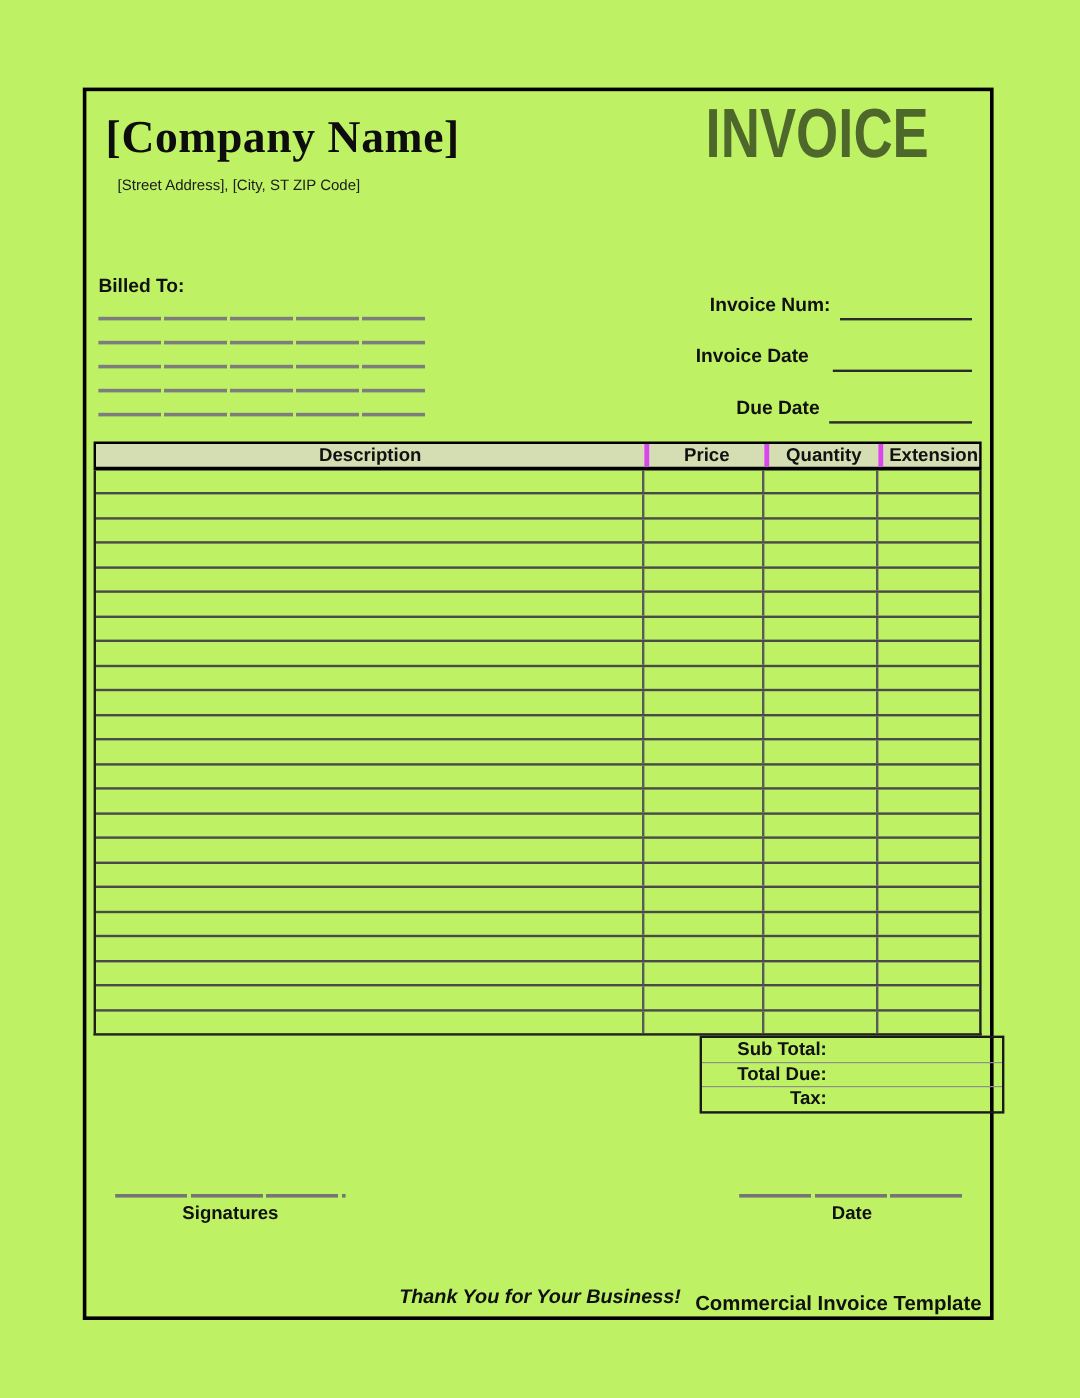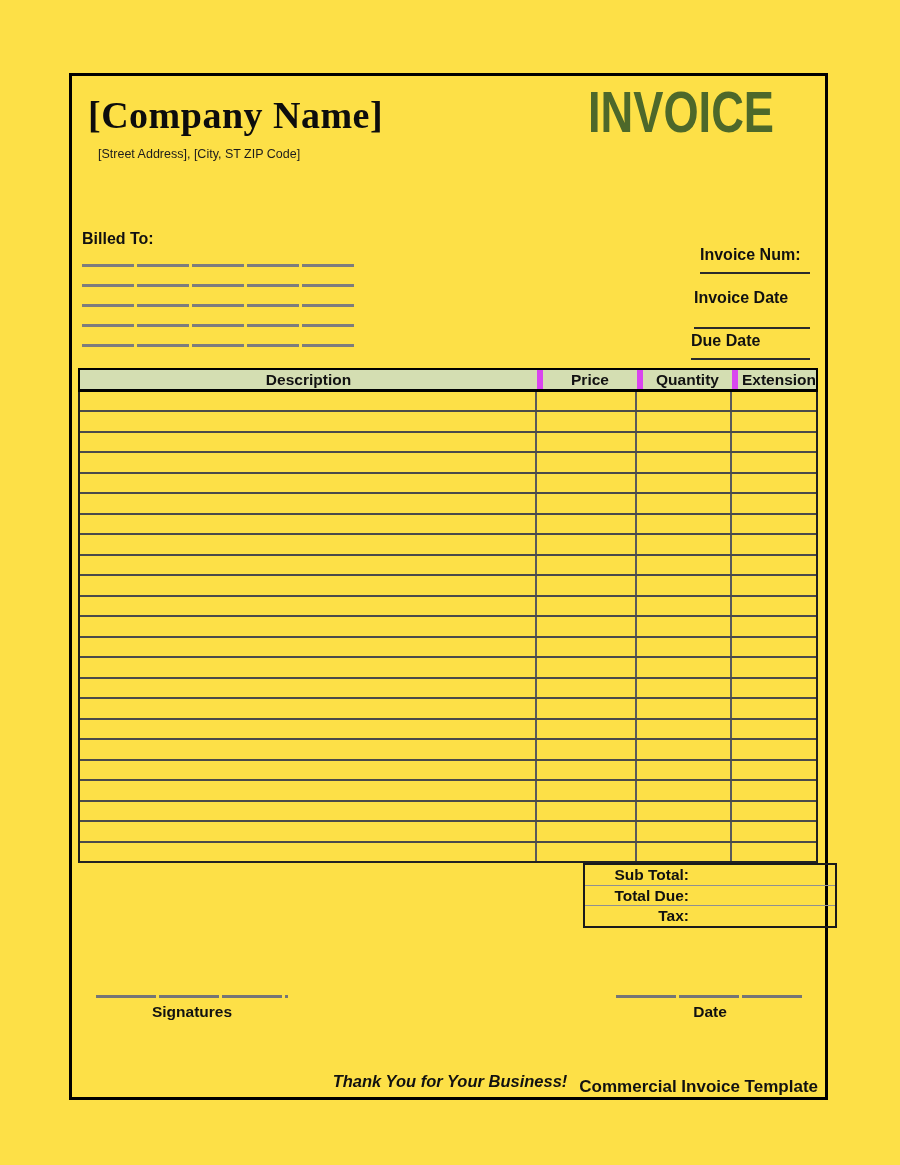--- a/index.html
+++ b/index.html
@@ -1,52 +1,52 @@
 <!DOCTYPE html>
 <html><head>
 <meta charset="utf-8">
 <style>
   html,body{margin:0;padding:0;background:#ffffff;}
-  .page{position:relative;width:900px;height:1165px;background:#fde047;overflow:hidden;
+  .page{position:relative;width:900px;height:1165px;background:#bef264;overflow:hidden;
         font-family:"Liberation Sans",sans-serif;color:#111;}
   .border-frame{position:absolute;left:69px;top:73px;width:759px;height:1027px;
         border:3px solid #000;box-sizing:border-box;}
 
   
   .company{position:absolute;left:88px;top:94px;margin:0;font-family:"Liberation Serif",serif;
         font-weight:bold;font-size:38px;line-height:42px;letter-spacing:.5px;color:#0d0d0d;}
   .addr{position:absolute;left:98px;top:145px;font-size:12.5px;line-height:18.5px;color:#1c1c1c;}
   .invoice-title{position:absolute;left:588px;top:82px;font-size:58px;line-height:60px;
         font-weight:bold;color:#4d682a;transform:scaleX(0.78);transform-origin:left top;
         letter-spacing:0;}
 
   
   .billed-label{position:absolute;left:82px;top:230px;font-size:16px;font-weight:bold;}
   .billed-lines{position:absolute;left:82px;top:264px;width:274px;}
   .bline{width:274px;height:2.5px;margin-bottom:17.5px;
         background:repeating-linear-gradient(90deg,#7d7d7d 0,#7d7d7d 52px,transparent 52px,transparent 55px);}
 
   
-  .field{position:absolute;display:flex;align-items:flex-start;gap:8px;right:90px;flex-direction:column;}
+  .field{position:absolute;display:flex;align-items:flex-end;gap:8px;right:90px;}
   .field-1{top:246px;}
   .field-2{top:289px;gap:20px;}
   .field-3{top:332px;}
   .flabel{font-size:16px;font-weight:bold;white-space:nowrap;}
   .fline{display:inline-block;border-bottom:2px solid #2b2b2b;margin-bottom:-3px;}
   .field-1 .fline{width:110px;}
   .field-2 .fline{width:116px;}
   .field-3 .fline{width:119px;}
 
   
   .items{position:absolute;left:78px;top:368px;width:740px;box-sizing:border-box;}
   .thead{display:grid;grid-template-columns:457px 100px 95px 88px;height:24px;
         background:#d4deb2;border:2px solid #000;border-bottom-width:3px;box-sizing:border-box;}
   .th{display:flex;align-items:center;justify-content:center;font-size:15.5px;font-weight:bold;
         overflow:hidden;}
-  .th + .th{border-left:6px solid #d946ef;}
+  .th + .th{border-left:4px solid #d946ef;}
   .tbody{height:471px;display:flex;flex-direction:column;
         border-left:2px solid #1f1f1f;border-right:2px solid #1f1f1f;border-bottom:2px solid #222;
         box-sizing:border-box;}
   .trow-body{flex:1;display:grid;grid-template-columns:455px 100px 95px auto;
         border-bottom:2px solid #4a4a4a;box-sizing:border-box;}
   .trow-body:last-child{border-bottom:none;}
   .td{box-sizing:border-box;}
   .td + .td{border-left:2px solid #5a5a5a;}
 
   

